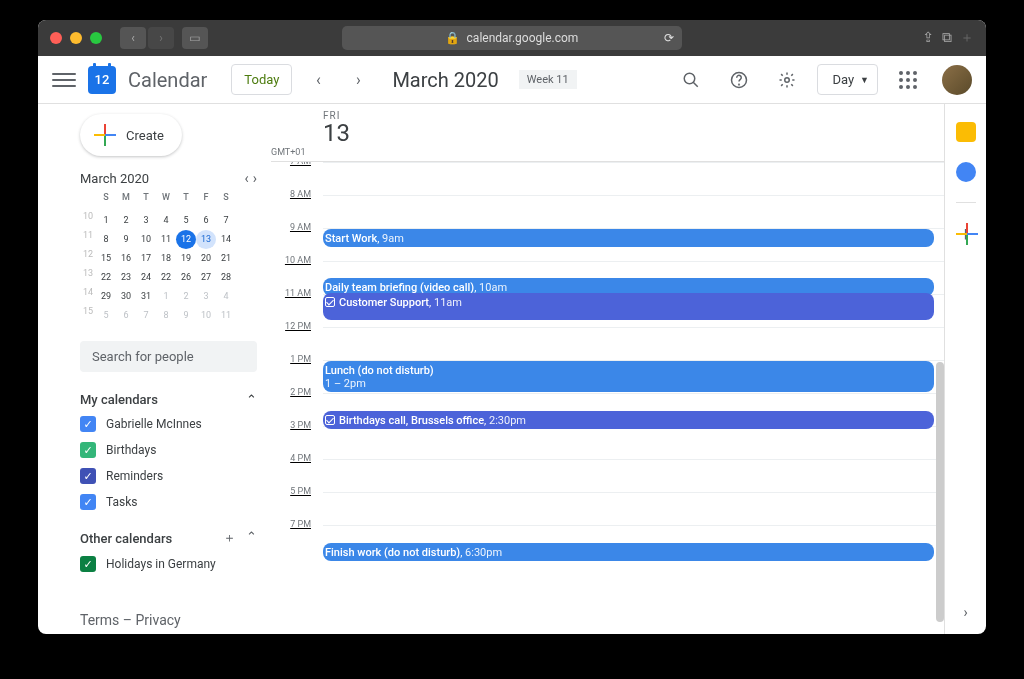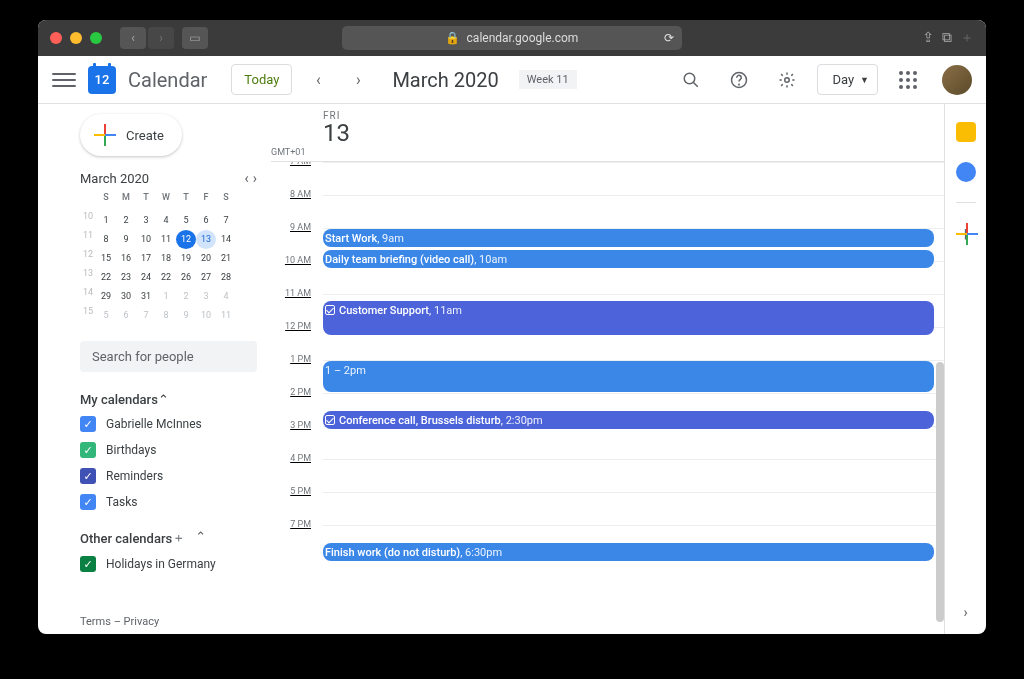--- a/index.html
+++ b/index.html
@@ -53,25 +53,25 @@
 .minigrid .wk{color:#bbb;}
 .minigrid .d{color:#3c4043;cursor:pointer;border-radius:50%;line-height:19px;}
 .minigrid .d.today{background:#1a73e8;color:#fff;}
 .minigrid .d.sel{background:#d2e3fc;color:#1967d2;}
 .minigrid .d.muted{color:#bdc1c6;}
 .minigrid .hd{color:#70757a;font-weight:500;}
 
 .search { background:#f1f3f4; border-radius:4px; padding:8px 12px; font-size:13px; color:#5f6368; margin:4px 0 16px; cursor:text;}
 
 .section { font-size:13px; color:#3c4043;}
-.sechdr { display:flex; align-items:center; padding:4px 0; font-weight:500; cursor:pointer;}
+.sechdr { display:flex; align-items:center; justify-content:space-between; padding:4px 0; font-weight:500; cursor:pointer;}
 .sechdr .icons{display:flex;gap:10px;color:#5f6368;}
 .calitem { display:flex; align-items:center; gap:10px; padding:5px 0; font-size:12px; cursor:pointer;}
 .chk { width:16px; height:16px; border-radius:3px; display:flex; align-items:center; justify-content:center; color:#fff; font-size:11px;}
-.footer { margin-top:auto; font-size:11px; color:#5f6368; padding-top:8px;}
+.footer { margin-top:auto; font-size:14px; color:#5f6368; padding-top:8px;}
 
 
 .main { flex:1; display:flex; overflow:hidden;}
 .gridwrap { flex:1; overflow:hidden; position:relative;}
 .dayheader { display:flex; border-bottom:1px solid #e0e0e0; height:58px;}
 .gutter { width:46px; text-align:right; padding-right:6px; font-size:9px; color:#70757a;}
 .daycol { flex:1; padding-left:6px;}
 .dow { font-size:10px; color:#70757a; letter-spacing:1px; text-transform:uppercase; margin-top:6px;}
 .dnum { font-size:24px; color:#3c4043; line-height:1;}
 .gridscroll { position:relative; height:calc(100% - 58px); overflow:hidden;}
@@ -356,26 +356,27 @@
                 <div class="gutter">5 PM</div>
                 <div class="hourline"></div>
               </div>
               <div class="hourrow">
                 <div class="gutter">7 PM</div>
                 <div class="hourline"></div>
               </div>
             </div>
           <div class="events" id="events">
               <div class="evt" style="top:67px;height:18px"><span class="t">Start Work</span>, <span class="s">9am</span></div>
-              <div class="evt" style="top:88px;height:18px"><span class="t">Daily team briefing (video call)</span>, <span class="s">10am</span></div>
-              <div class="evt task" style="top:139px;height:34px"><span class="chkicon"></span><span class="t">Customer Support</span>, <span class="s">11am</span></div>
+              <div class="evt" style="top:116px;height:18px"><span class="t">Daily team briefing (video call)</span>, <span class="s">10am</span></div>
+              <div class="evt task" style="top:131px;height:27px"><span class="chkicon"></span><span class="t">Customer Support</span>, <span class="s">11am</span></div>
               <div class="evt" style="top:199px;height:31px">
+                <div class="t">Lunch (do not disturb)</div>
                 <div class="s">1 – 2pm</div>
               </div>
-              <div class="evt task" style="top:248.5px;height:18px"><span class="chkicon"></span><span class="t">Conference call, Brussels disturb</span>, <span class="s">2:30pm</span></div>
+              <div class="evt task" style="top:248.5px;height:18px"><span class="chkicon"></span><span class="t">Birthdays call, Brussels office</span>, <span class="s">2:30pm</span></div>
               <div class="evt" style="top:380.5px;height:18px"><span class="t">Finish work (do not disturb)</span>, <span class="s">6:30pm</span></div>
             </div>
           <div class="scrollbar"></div>
         </div>
       </div>
 
       <div class="rail">
         <div class="railicon keep"></div>
         <div class="railicon tasks"></div>
         <div class="raildiv"></div>

